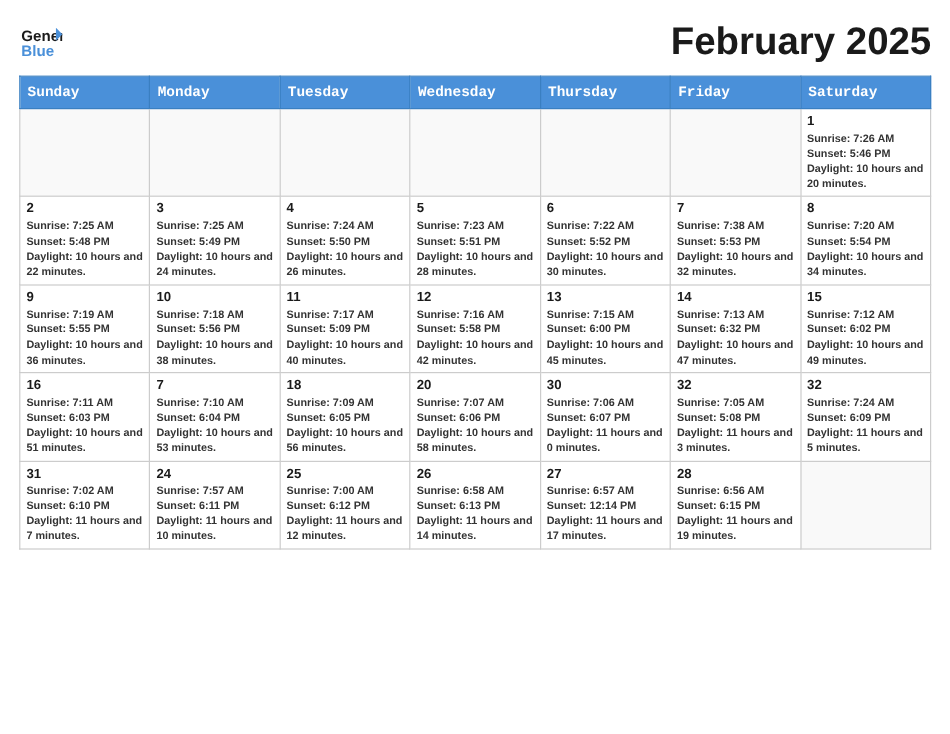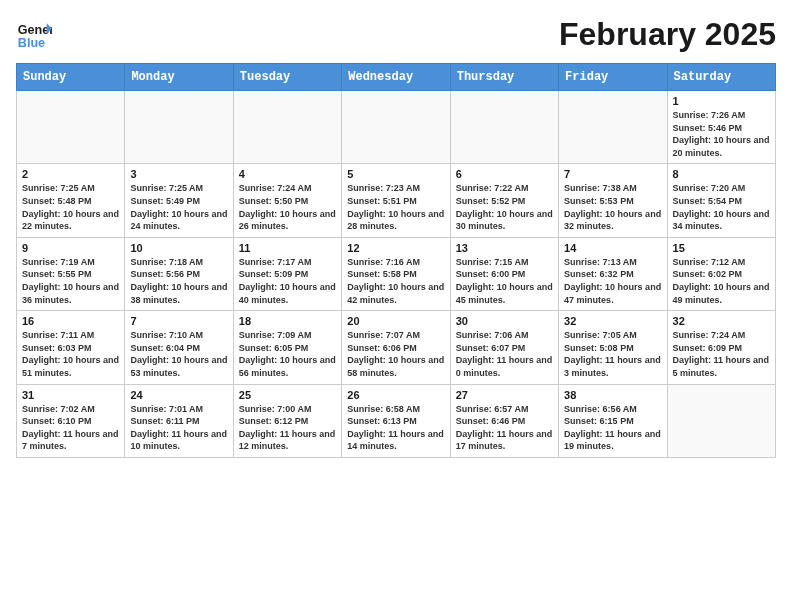--- a/index.html
+++ b/index.html
@@ -255,44 +255,44 @@
       </tr>
       <tr>
         <td>
           <div class="day-number">31</div>
           <div class="day-info">Sunrise: 7:02 AM
 Sunset: 6:10 PM
 Daylight: 11 hours and 7 minutes.</div>
         </td>
         <td>
           <div class="day-number">24</div>
-          <div class="day-info">Sunrise: 7:01 AM
+          <div class="day-info">Sunrise: 7:57 AM
 Sunset: 6:11 PM
 Daylight: 11 hours and 10 minutes.</div>
         </td>
         <td>
           <div class="day-number">25</div>
           <div class="day-info">Sunrise: 7:00 AM
 Sunset: 6:12 PM
 Daylight: 11 hours and 12 minutes.</div>
         </td>
         <td>
           <div class="day-number">26</div>
           <div class="day-info">Sunrise: 6:58 AM
 Sunset: 6:13 PM
 Daylight: 11 hours and 14 minutes.</div>
         </td>
         <td>
           <div class="day-number">27</div>
           <div class="day-info">Sunrise: 6:57 AM
-Sunset: 6:46 PM
+Sunset: 12:14 PM
 Daylight: 11 hours and 17 minutes.</div>
         </td>
         <td>
-          <div class="day-number">38</div>
+          <div class="day-number">28</div>
           <div class="day-info">Sunrise: 6:56 AM
 Sunset: 6:15 PM
 Daylight: 11 hours and 19 minutes.</div>
         </td>
         <td class="empty"></td>
       </tr>
     </tbody>
 </table>
 
 </body></html>

